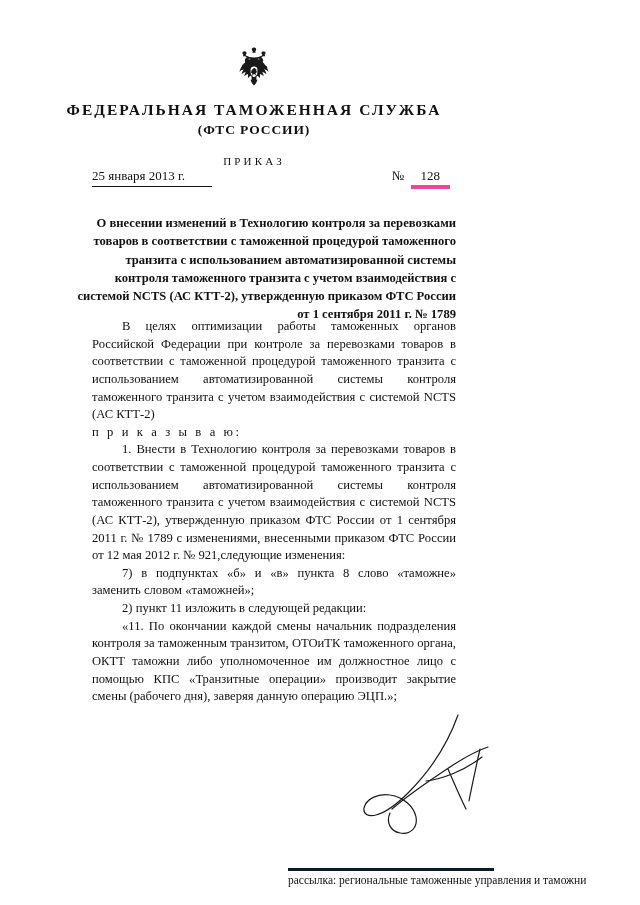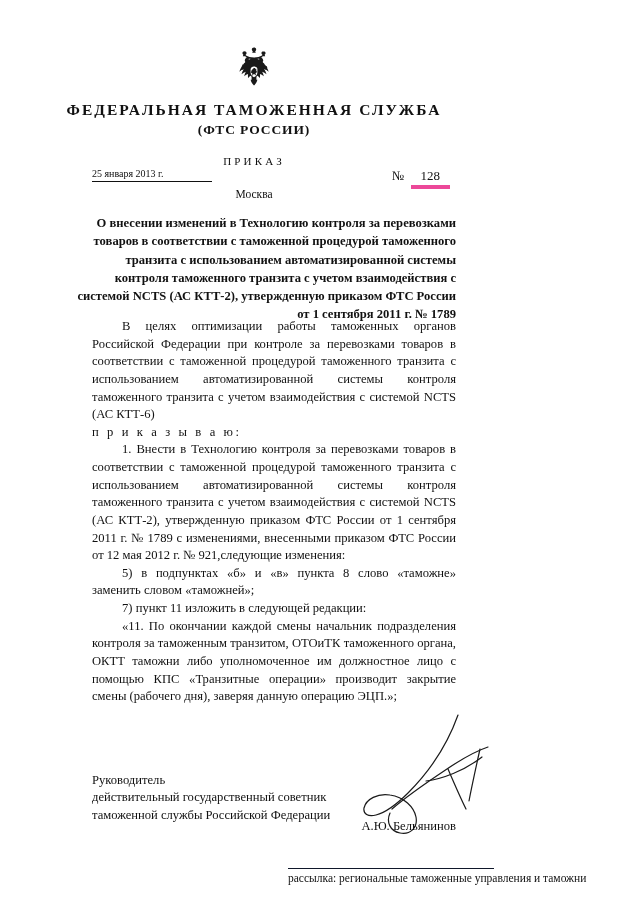--- a/index.html
+++ b/index.html
@@ -69,21 +69,21 @@
     position: absolute;
     top: 168px;
     left: 92px;
     right: 58px;
     height: 22px;
   }
   .meta-date {
     position: absolute;
     left: 0;
     top: 0;
-    font-size: 10px;
+    font-size: 13px;
     padding-bottom: 2px;
     border-bottom: 1px solid #111;
     min-width: 120px;
     text-align: left;
   }
   .meta-num {
     position: absolute;
     right: 0;
     top: 0;
     font-size: 13px;
@@ -170,21 +170,21 @@
     pointer-events: none;
   }
 
   
   .footer {
     position: absolute;
     left: 288px;
     right: 14px;
     top: 868px;
     font-size: 11.5px;
-    border-top: 1px solid #0f172a;
+    border-top: 3px solid #0f172a;
     padding-top: 3px;
     text-align: left;
     white-space: nowrap;
     font-family: Liberation Serif, serif;
   }
 </style>
 </head>
 <body>
 
 <div class="page">
@@ -226,51 +226,42 @@
     <div class="org-sub">(ФТС РОССИИ)</div>
     <div class="doc-kind">ПРИКАЗ</div>
   </div>
 
   <div class="meta-row">
     <span class="meta-date">25 января 2013 г.</span>
     <span class="meta-num">
       <span class="no">№</span><span class="val">128</span>
     </span>
   </div>
-  <div class="meta-city">Москва</div>
 
   <div class="doc-title">О внесении изменений в Технологию контроля за перевозками товаров в соответствии с таможенной процедурой таможенного транзита с использованием автоматизированной системы контроля таможенного транзита с учетом взаимодействия с системой NCTS (АС КТТ-2), утвержденную приказом ФТС России от 1 сентября 2011 г. № 1789</div>
 
   <div class="body">
     <p>
-      <span>В целях оптимизации работы таможенных органов Российской Федерации при контроле за перевозками товаров в соответствии с таможенной процедурой таможенного транзита с использованием автоматизированной системы контроля таможенного транзита с учетом взаимодействия с системой NCTS (АС КТТ-6)</span>
+      <span>В целях оптимизации работы таможенных органов Российской Федерации при контроле за перевозками товаров в соответствии с таможенной процедурой таможенного транзита с использованием автоматизированной системы контроля таможенного транзита с учетом взаимодействия с системой NCTS (АС КТТ-2)</span>
     </p>
     <p class="nojust" style="text-indent:0;">
       <span class="spaced">п р и к а з ы в а ю:</span>
     </p>
     <p>1. Внести в Технологию контроля за перевозками товаров в соответствии с таможенной процедурой таможенного транзита с использованием автоматизированной системы контроля таможенного транзита с учетом взаимодействия с системой NCTS (АС КТТ-2), утвержденную приказом ФТС России от 1 сентября 2011 г. № 1789 с изменениями, внесенными приказом ФТС России от 12 мая 2012 г. № 921,следующие изменения:</p>
-    <p>5) в подпунктах «б» и «в» пункта 8 слово «таможне» заменить словом «таможней»;</p>
-    <p>7) пункт 11 изложить в следующей редакции:</p>
+    <p>7) в подпунктах «б» и «в» пункта 8 слово «таможне» заменить словом «таможней»;</p>
+    <p>2) пункт 11 изложить в следующей редакции:</p>
     <p>«11. По окончании каждой смены начальник подразделения контроля за таможенным транзитом, ОТОиТК таможенного органа, ОКТТ таможни либо уполномоченное им должностное лицо с помощью КПС «Транзитные операции» производит закрытие смены (рабочего дня), заверяя данную операцию ЭЦП.»;</p>
   </div>
 
   <svg class="scribble" viewBox="0 0 230 150" aria-hidden="true">
     <g fill="none" stroke="#1a1a1a" stroke-width="1.2" stroke-linecap="round">
       <path d="M128 10 C 118 38, 100 66, 78 88 C 66 100, 54 108, 46 110 C 38 112, 33 109, 34 103 C 36 94, 48 88, 60 90 C 74 92, 84 102, 86 112 C 88 123, 80 130, 70 128 C 60 126, 56 117, 60 108"></path>
       <path d="M62 104 C 76 92, 96 78, 114 66 C 130 55, 146 46, 158 42"></path>
       <path d="M118 64 C 124 78, 130 92, 136 104"></path>
       <path d="M150 44 C 146 62, 142 80, 139 96"></path>
       <path d="M96 76 C 112 74, 134 66, 152 52"></path>
     </g>
   </svg>
 
-  <div class="sign-block">
-    <div class="sign-left">
-      <div>Руководитель</div>
-      <div>действительный государственный советник</div>
-      <div>таможенной службы Российской Федерации</div>
-    </div>
-    <div class="sign-name">А.Ю. Бельянинов</div>
-  </div>
 
   <div class="footer">рассылка: региональные таможенные управления и таможни</div>
 
 </div>
 
 </body></html>

